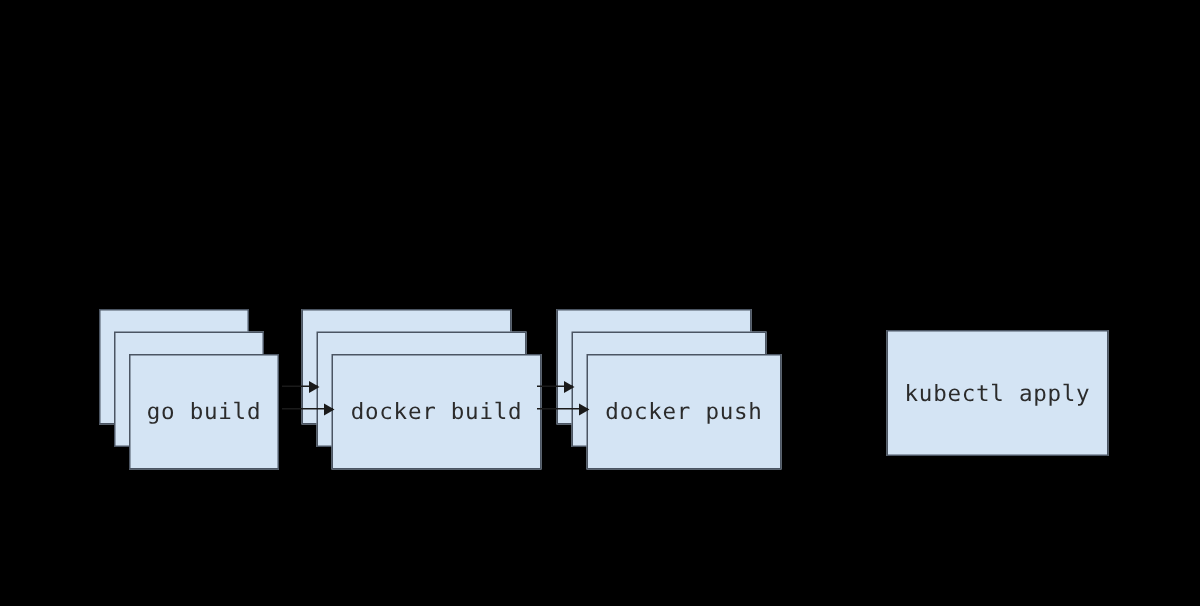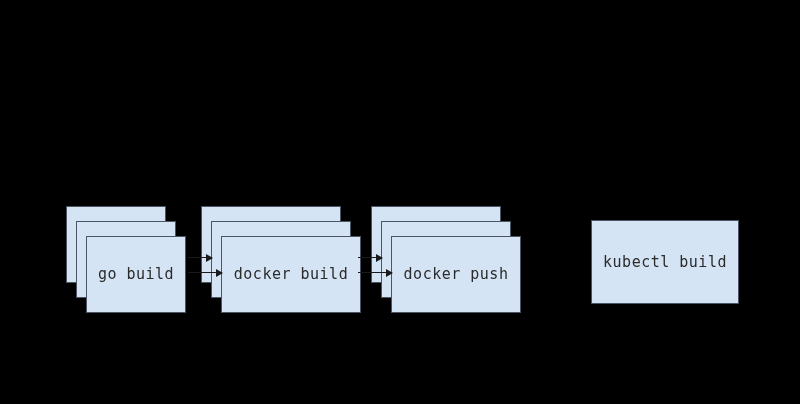--- a/index.html
+++ b/index.html
@@ -95,21 +95,21 @@
         </div>
         <div class="box layer-mid" style="left: 381px; top: 186px; width: 130px; height: 77px; z-index: 11;">
           <span class="box-label">docker push</span>
         </div>
         <div class="box layer-front" style="left: 391px; top: 201px; width: 130px; height: 77px; z-index: 12;">
           <span class="box-label">docker push</span>
         </div>
       </div>
       <div class="node-stack">
         <div class="box layer-front" style="left: 591px; top: 185px; width: 148px; height: 84px; z-index: 10;">
-          <span class="box-label">kubectl build</span>
+          <span class="box-label">kubectl apply</span>
         </div>
       </div>
     </div>
   <div id="edges-layer">
       <div class="arrow" style="left: 188px; top: 222px; width: 24px; z-index: 40;"></div>
       <div class="arrow" style="left: 188px; top: 237px; width: 34px; z-index: 40;"></div>
       <div class="arrow" style="left: 358px; top: 222px; width: 24px; z-index: 40;"></div>
       <div class="arrow" style="left: 358px; top: 237px; width: 34px; z-index: 40;"></div>
     </div>
 </div>

